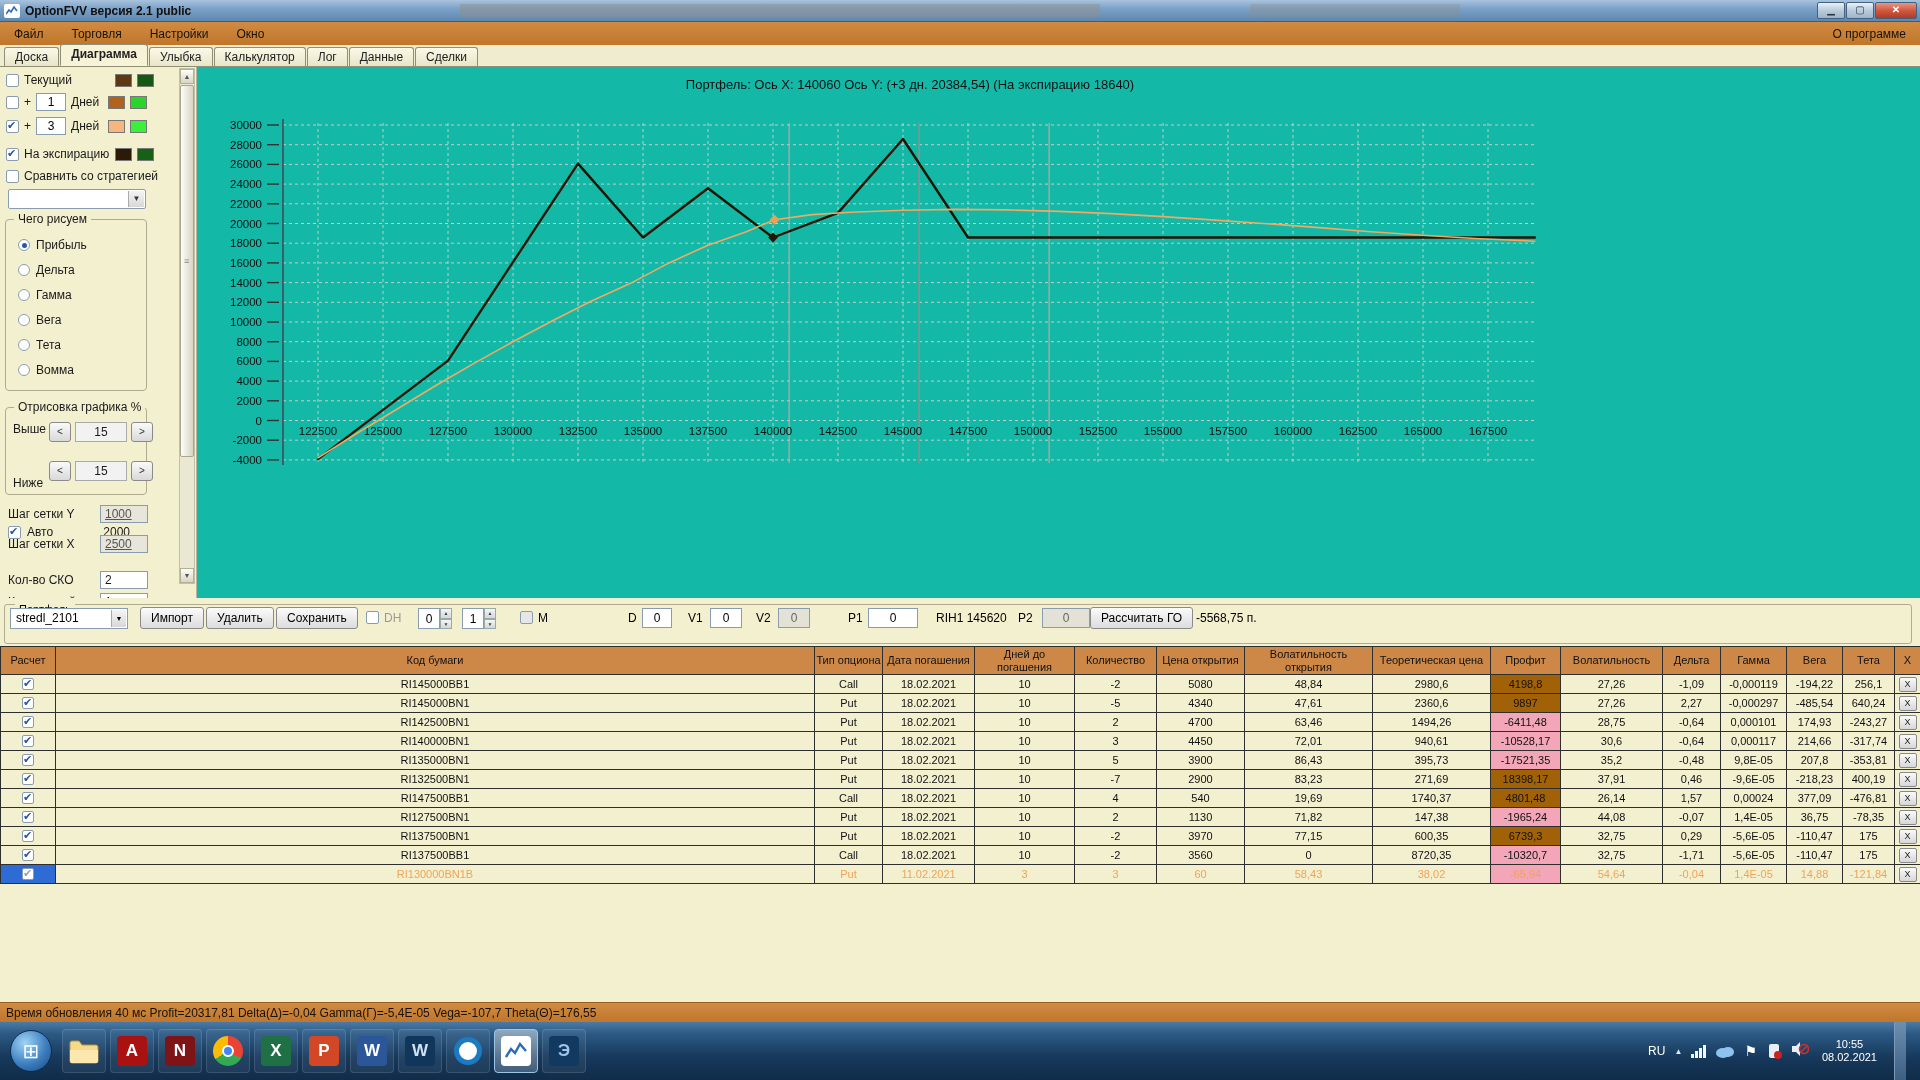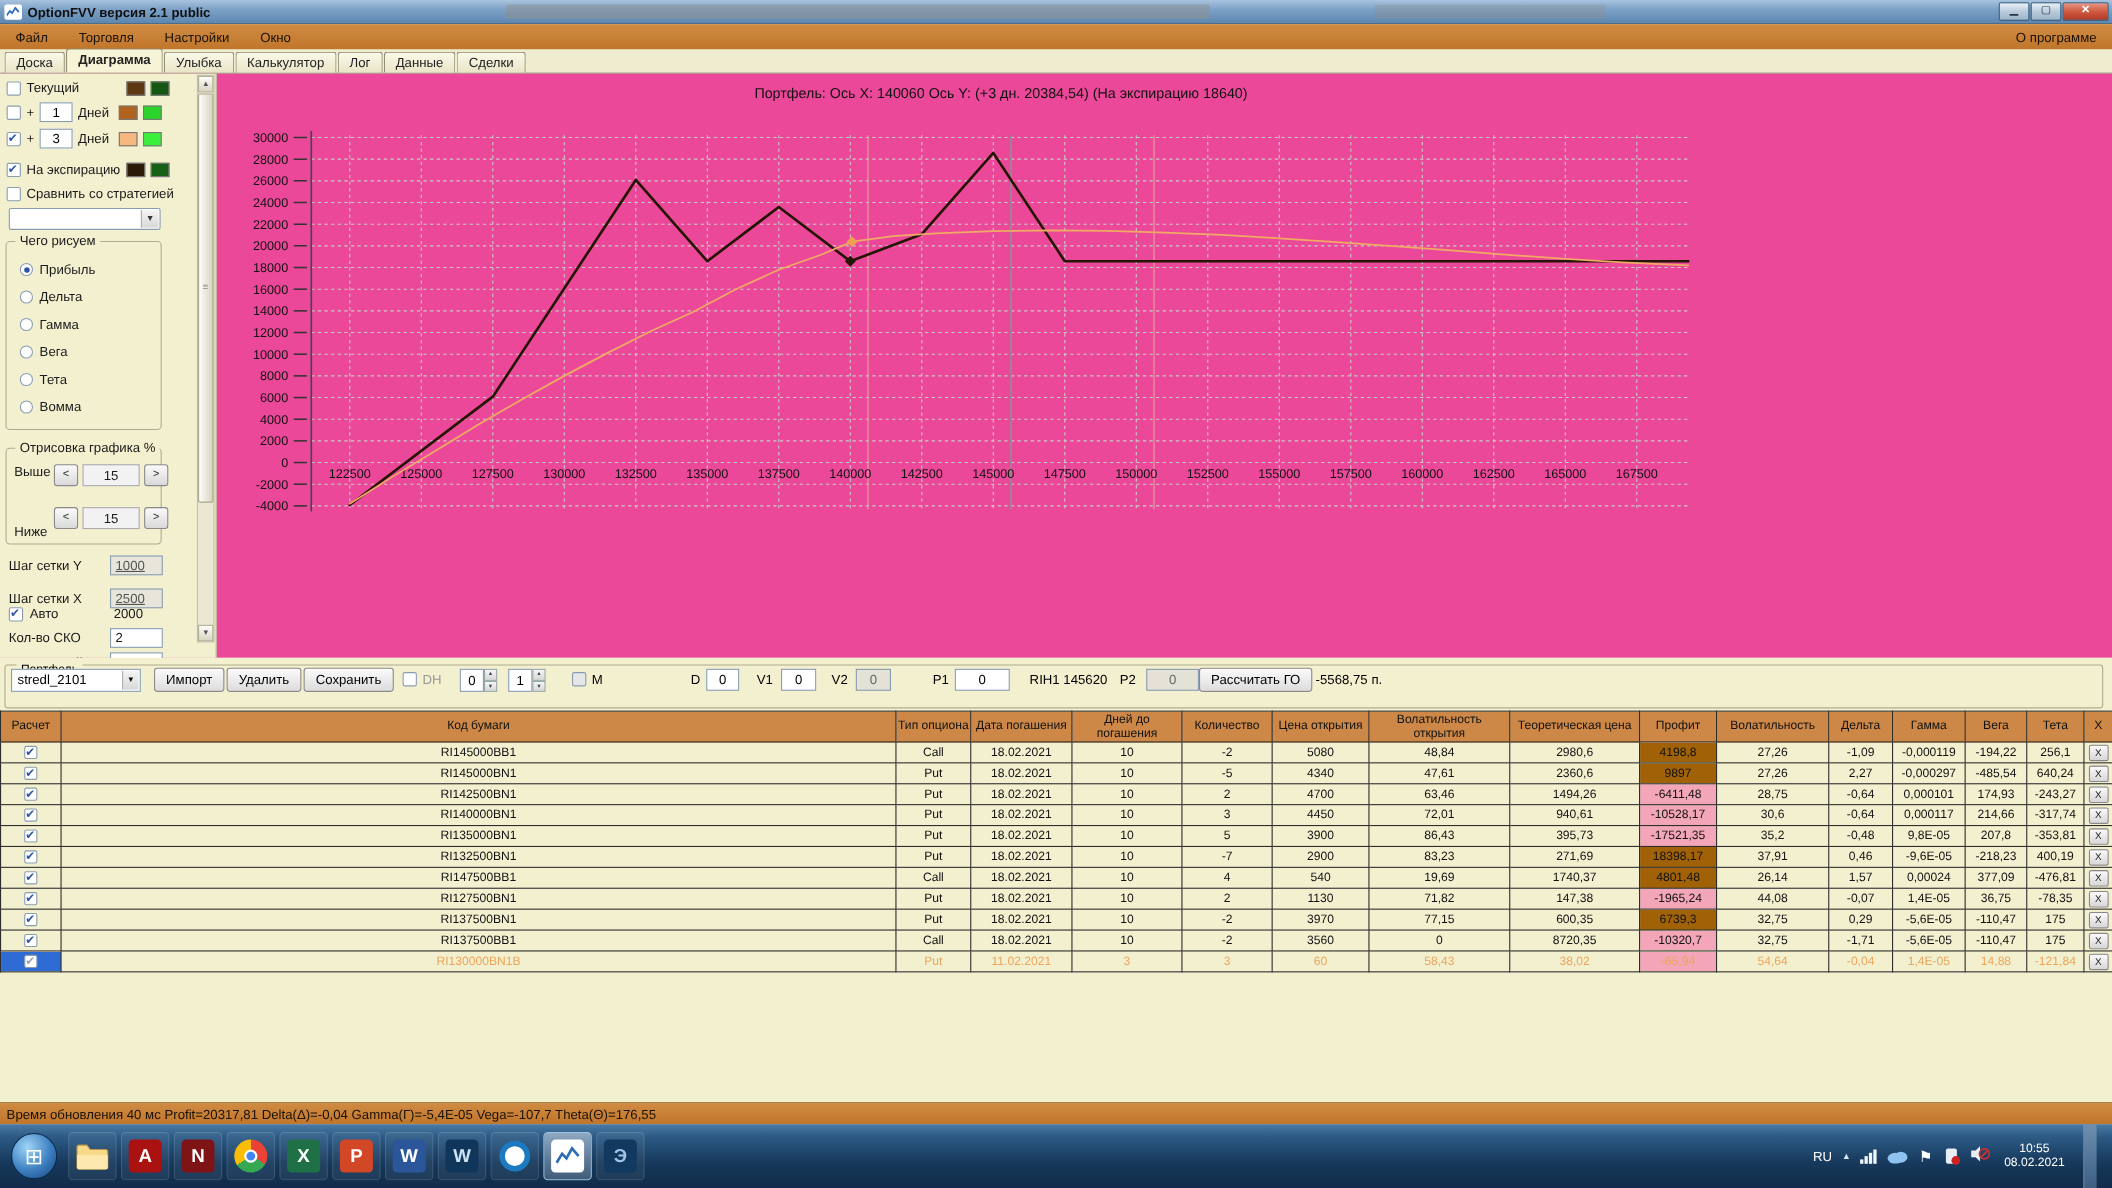--- a/index.html
+++ b/index.html
@@ -25,21 +25,21 @@
   #menubar .about { position:absolute; right:14px; }
 
   
   #tabstrip { position:absolute; left:0; top:45px; width:1920px; height:22px; background:#efecd0;
     border-bottom:1px solid #8f8f75; display:flex; align-items:flex-end; padding-left:4px; }
   .tab { height:19px; padding:2px 10px; font-size:12px; border:1px solid #8f8f75; border-bottom:none;
     border-radius:3px 3px 0 0; background:linear-gradient(180deg,#fbf9e8,#e8e5c8); margin-right:1px; color:#222; }
   .tab.active { height:22px; font-weight:bold; background:#f6f3d6; border-bottom:1px solid #f6f3d6; position:relative; z-index:2; }
 
   
-  #main { position:absolute; left:0; top:67px; width:1920px; height:531px; background:#ec4899; }
+  #main { position:absolute; left:0; top:67px; width:1920px; height:531px; background:#14b8a6; }
   #leftpanel { position:absolute; left:0; top:0; width:197px; height:531px; background:#f3f0d0; border-right:1px solid #b8b49a; font-size:12px; color:#1a1a1a; }
   .lp-row { position:absolute; left:6px; display:flex; align-items:center; gap:5px; height:18px; }
   .cb { width:13px; height:13px; background:#fff; border:1px solid #8a9db0; border-radius:2px; position:relative; flex:none; }
   .cb.checked::after { content:"✔"; position:absolute; left:0; top:-2px; font-size:11px; color:#2b53a8; }
   .cb.gray::after { color:#9aa4b0; }
   .cb.indet { background:#e6e6e6; }
   .swatch { width:17px; height:13px; border:1px solid #777; flex:none; }
   .lp-input { width:30px; height:18px; border:1px solid #8a9db0; background:#fff; font-size:12px; text-align:center; font-family:"Liberation Sans",sans-serif; }
   .lp-select { position:absolute; left:8px; width:138px; height:20px; background:#fff; border:1px solid #8a9db0; border-radius:2px; }
   .lp-select .arr { position:absolute; right:1px; top:1px; bottom:1px; width:16px; background:linear-gradient(180deg,#f4f4f4,#d8d8d8); border-left:1px solid #aaa; font-size:8px; text-align:center; line-height:16px; color:#333; }
@@ -241,21 +241,21 @@
         <span class="stepbtn">&lt;</span>
         <span class="stepval">15</span>
         <span class="stepbtn">&gt;</span>
       </div>
     </div>
 
     <div class="gs-row" style="top:438px;">
       <span class="lbl">Шаг сетки Y</span>
       <span class="gs-input gray">1000</span>
     </div>
-    <div class="gs-row" style="top:458px;margin-top:26px;">
+    <div class="gs-row" style="top:458px;">
       <span class="cb checked"></span>
       <span style="margin-left:6px; flex:1;">Авто</span>
       <span style="margin-right:60px;">2000</span>
     </div>
     <div class="gs-row" style="top:468px;">
       <span class="lbl">Шаг сетки X</span>
       <span class="gs-input gray">2500</span>
     </div>
     <div class="gs-row" style="top:504px;">
       <span class="lbl">Кол-во СКО</span>

